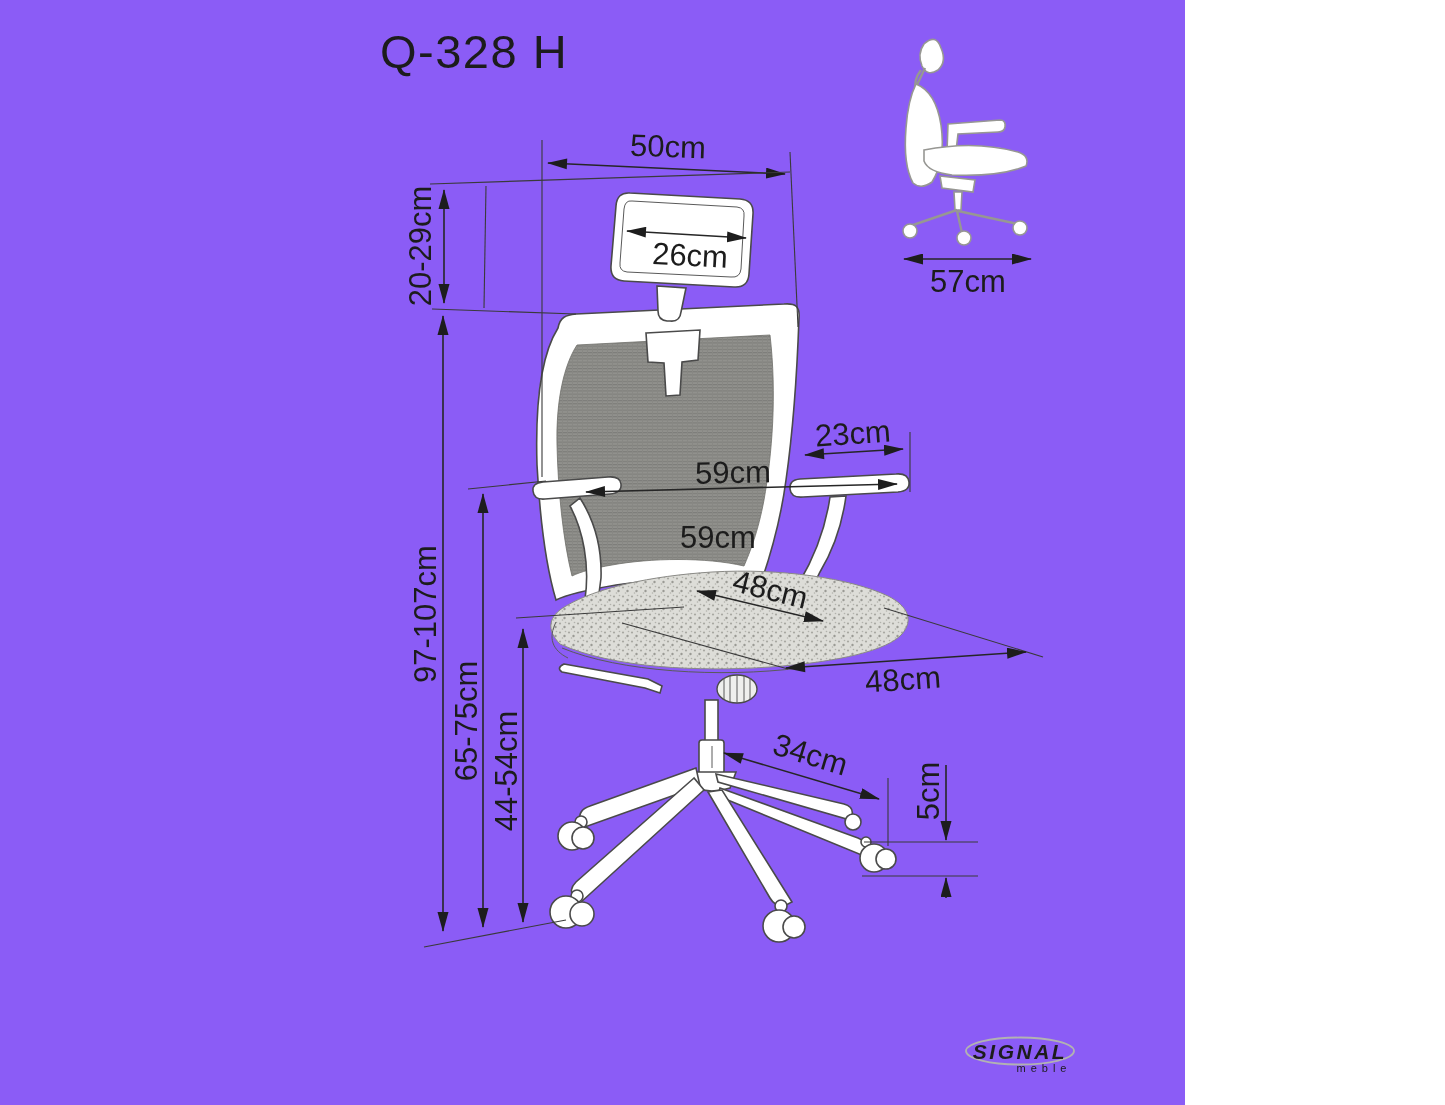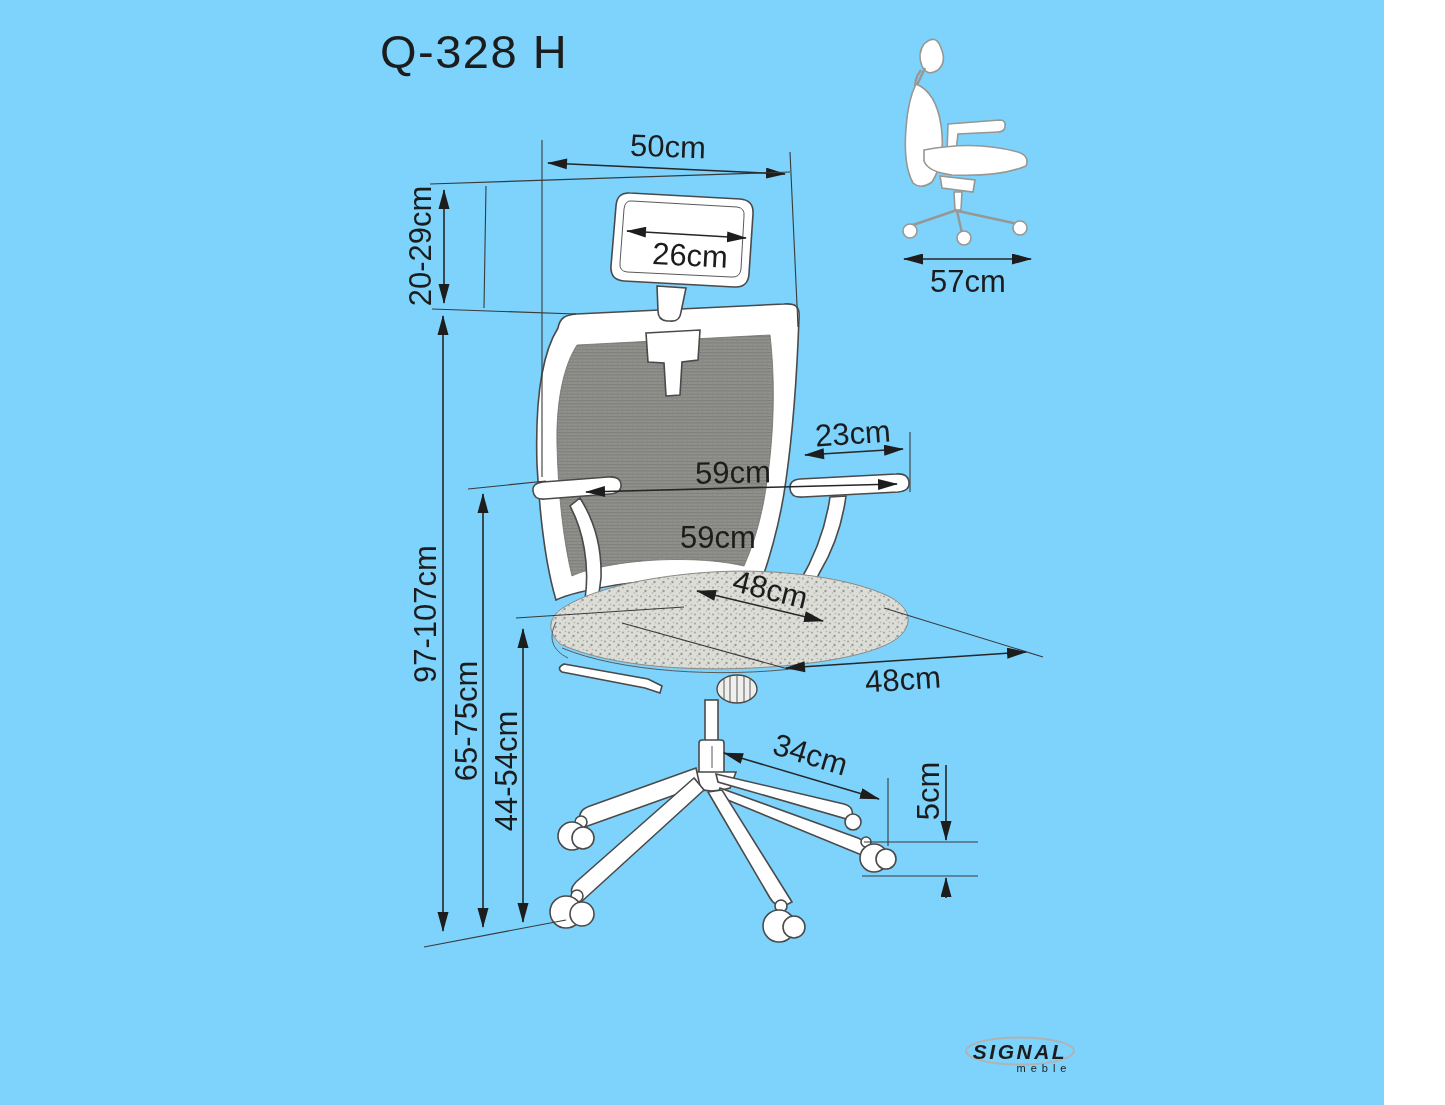--- a/index.html
+++ b/index.html
@@ -1,16 +1,16 @@
 <!DOCTYPE html>
 <html><head>
 <meta charset="utf-8">
 <style>
   html,body{margin:0;padding:0;background:#ffffff;}
-  #stage{position:relative;width:1384px;height:1105px;background:#7dd3fc;overflow:hidden;
+  #stage{position:relative;width:1185px;height:1105px;background:#8b5cf6;overflow:hidden;
          font-family:"Liberation Sans",sans-serif;}
   svg{position:absolute;left:0;top:0;}
   text{font-family:"Liberation Sans",sans-serif;fill:#1c1c1c;}
   .dimtxt{font-size:31px;}
   .dimline{stroke:#262626;stroke-width:1.6;fill:none;}
   .extline{stroke:#3a3a3a;stroke-width:1.1;fill:none;}
   .art{stroke:#4a4a4a;stroke-width:1.6;fill:#ffffff;}
   .artthin{stroke:#5a5a5a;stroke-width:1px;fill:none;}
   .side{stroke:#979793;stroke-width:1.6;fill:#ffffff;}
   .sideln{stroke:#979793;stroke-width:2.4;fill:none;}

